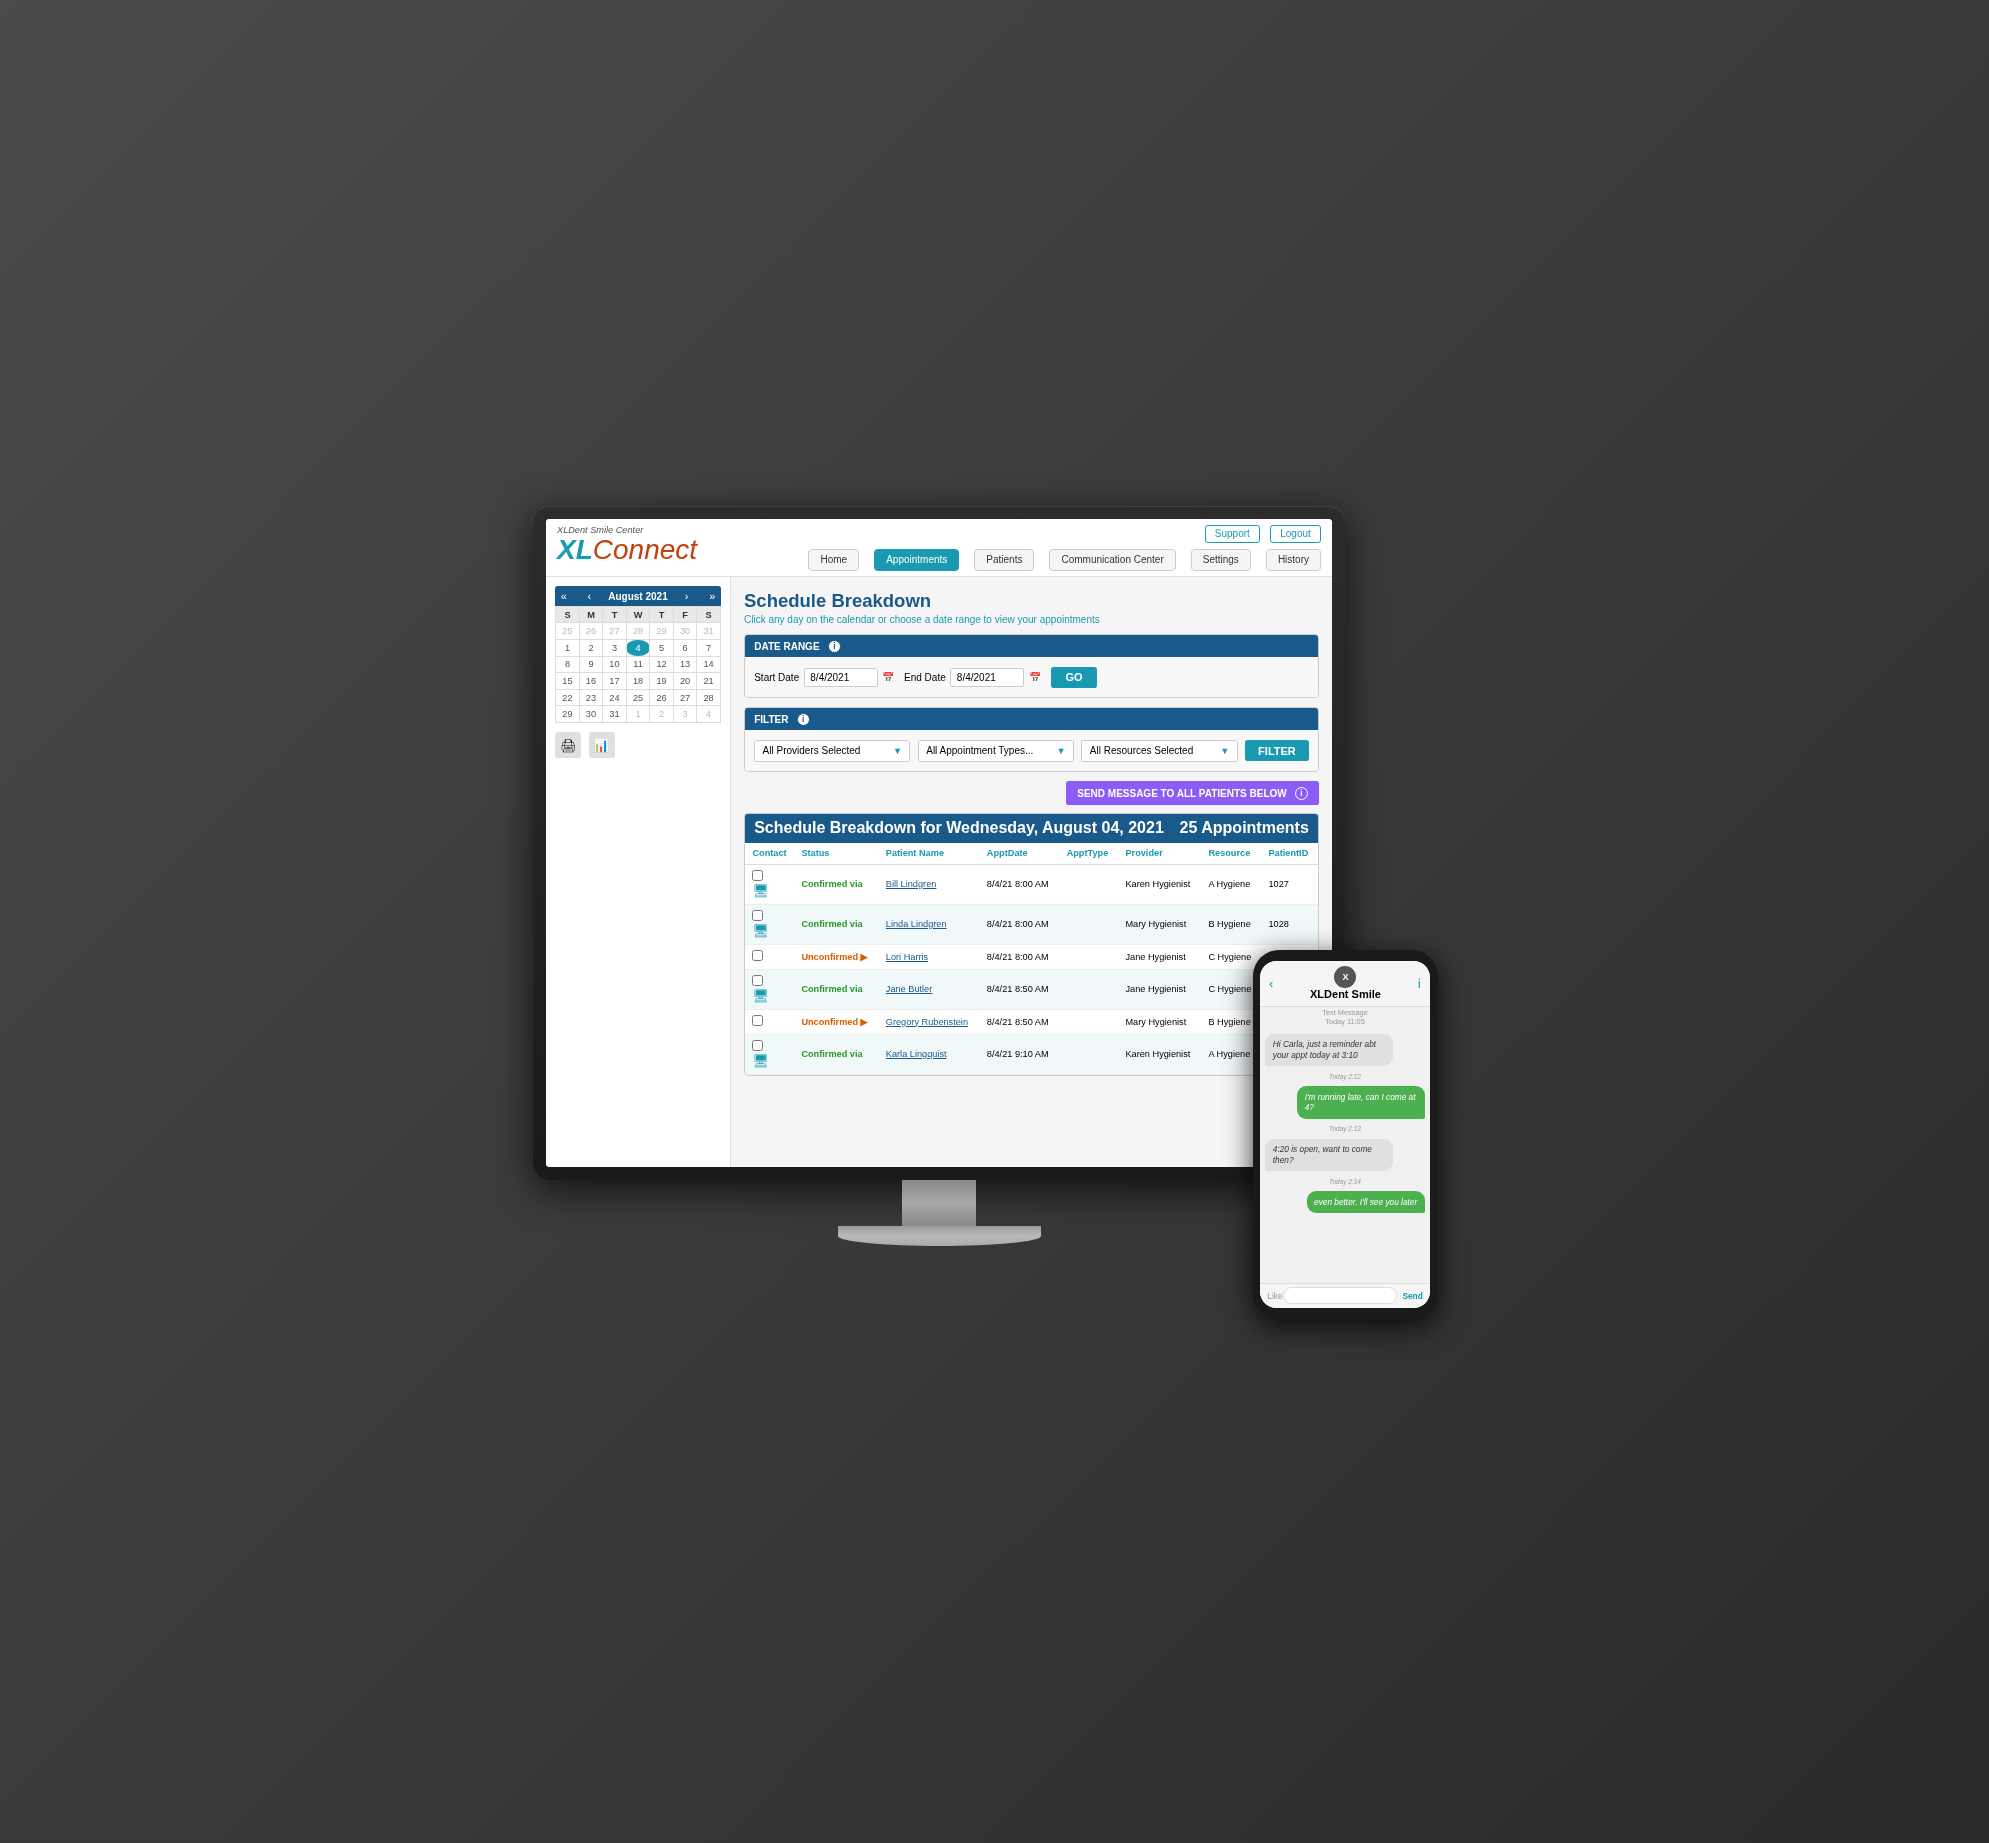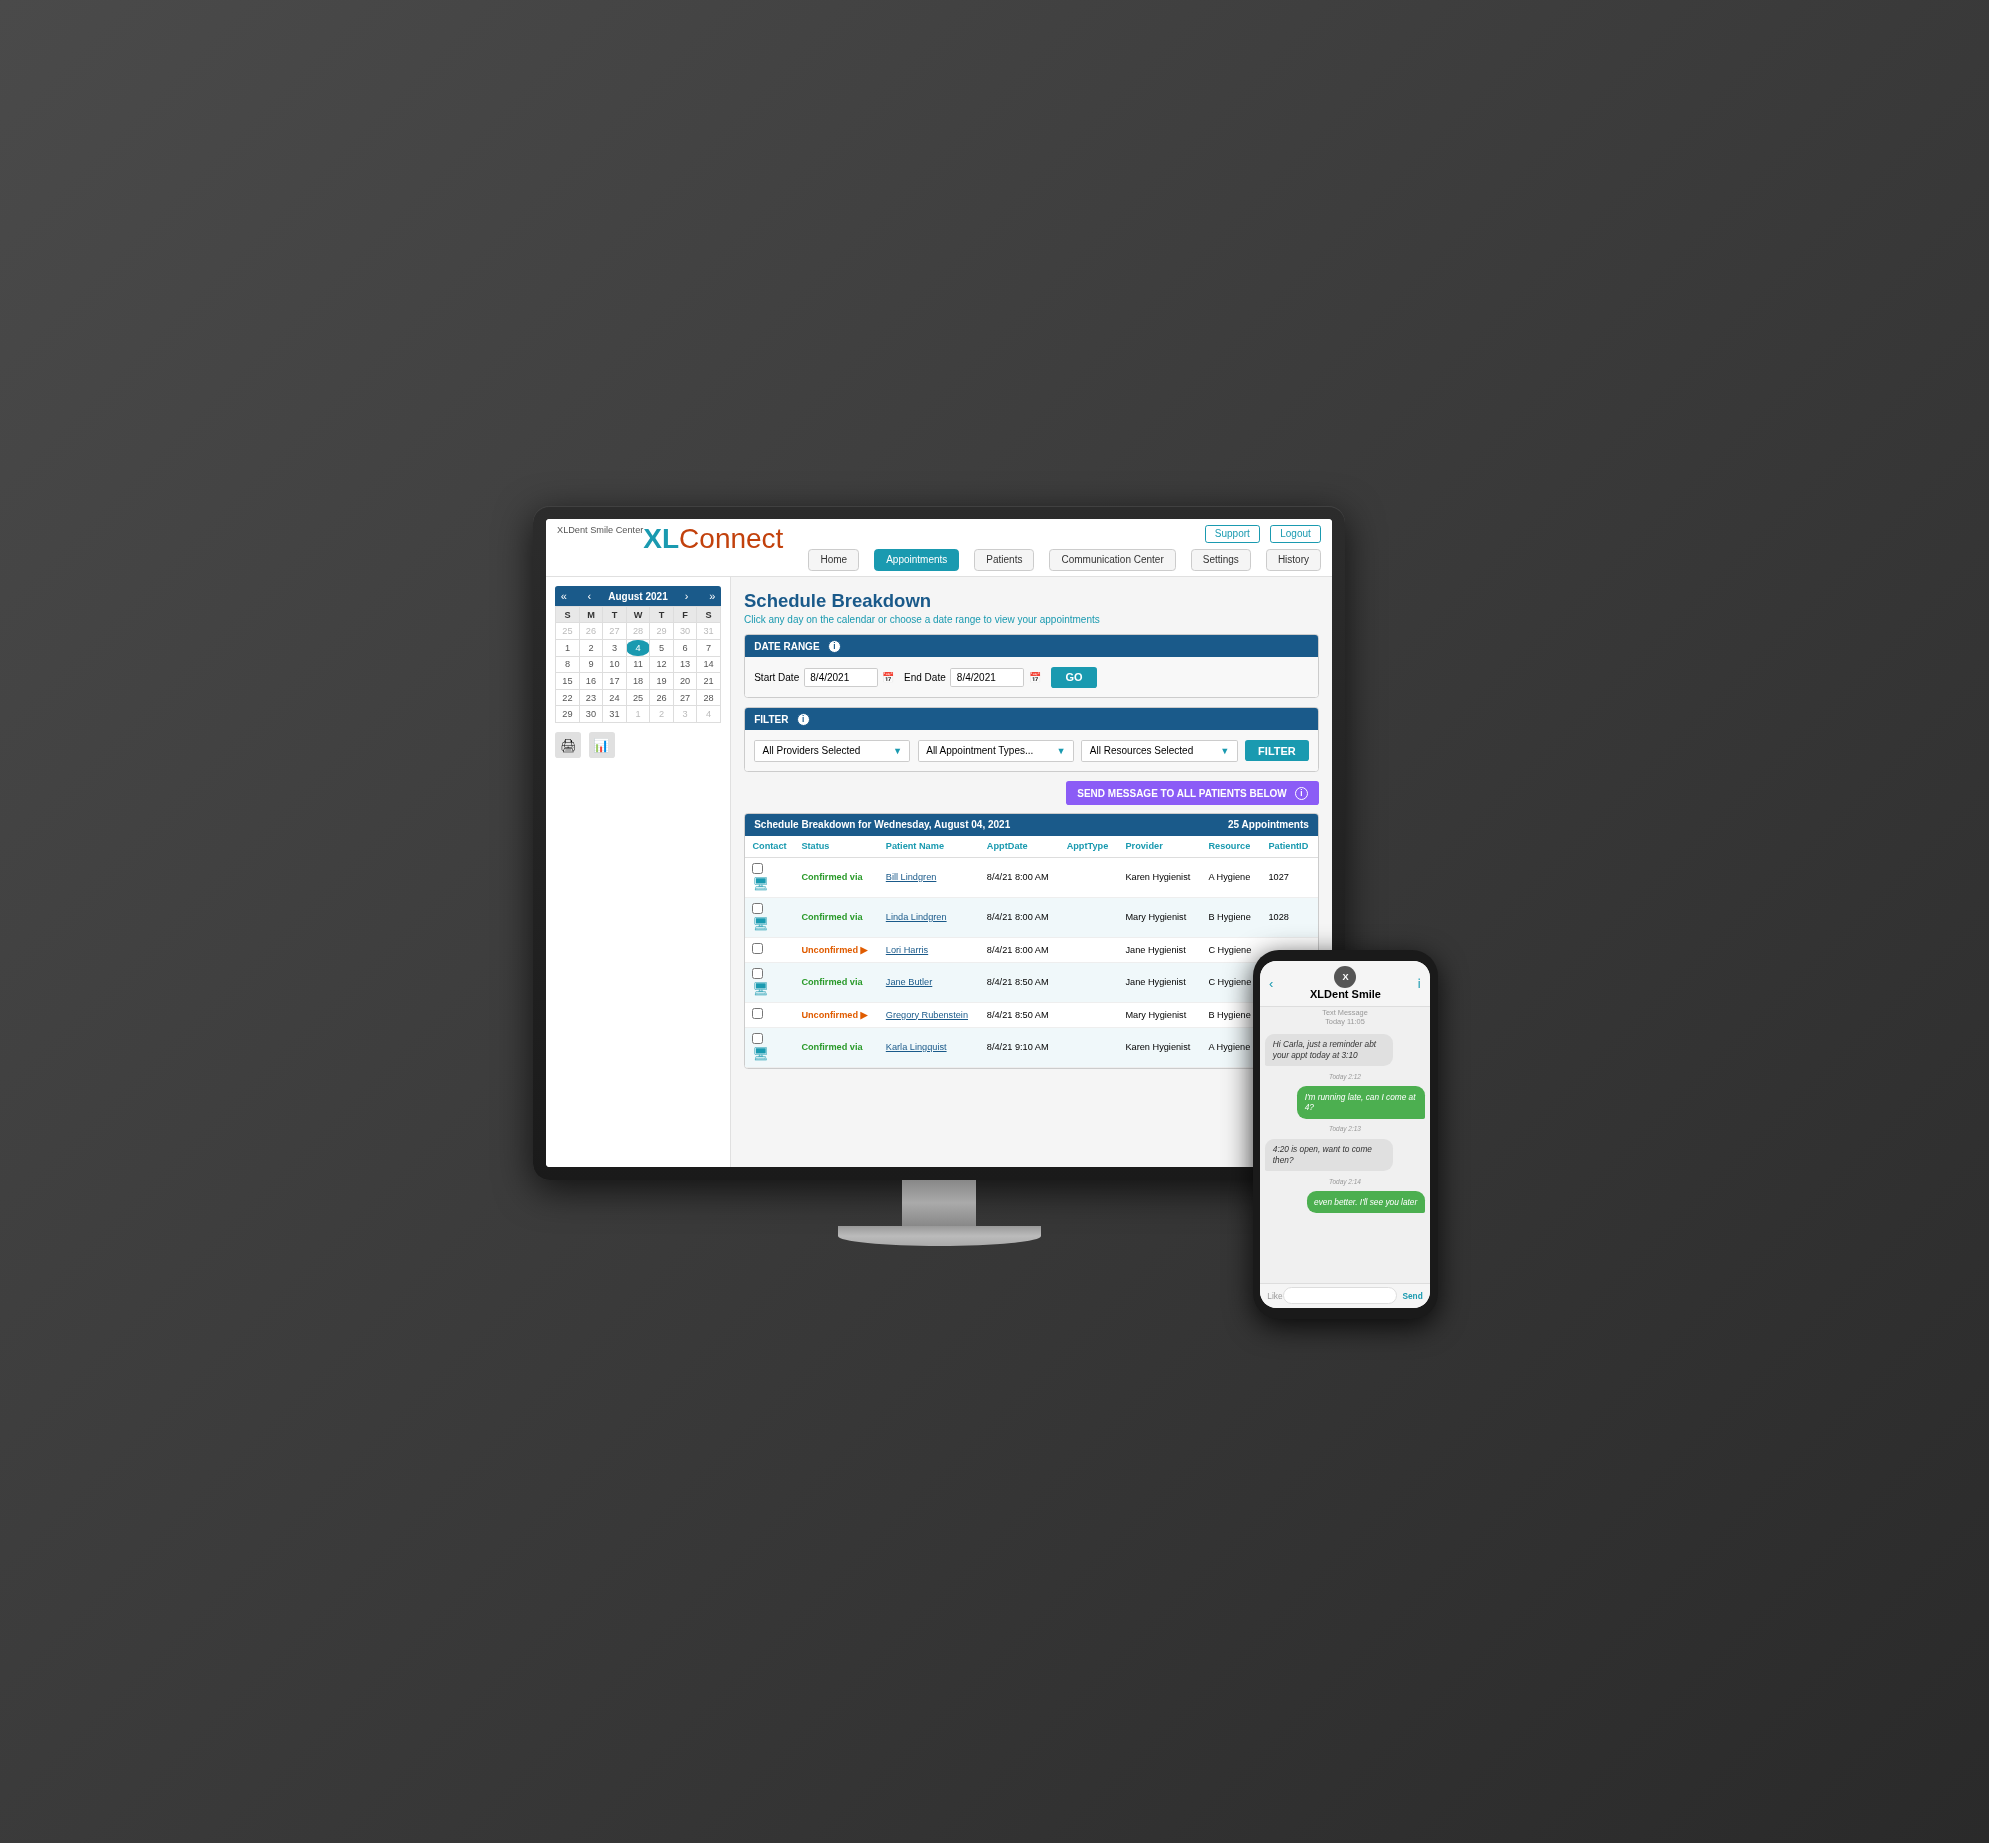--- a/index.html
+++ b/index.html
@@ -75,21 +75,22 @@
       background: #fff;
       padding: 5.5px 11px;
       display: flex;
       justify-content: space-between;
       align-items: flex-start;
       border-bottom: 0.9px solid #e0e0e0;
     }
 
     .brand-area {
       display: flex;
-      flex-direction: row;
+      flex-direction: column;
+      font-style: italic;
     }
 
     .company-name {
       font-size: 9.2px;
       color: #555;
       margin-bottom: 1.8px;
     }
 
     .logo {
       font-size: 28px;
@@ -383,21 +384,21 @@
       border-radius: 3.7px;
       overflow: hidden;
     }
 
     .schedule-table-header {
       background: #1a5a8a;
       color: #fff;
       padding: 5.5px 9.2px;
       display: flex;
       justify-content: space-between;
-      font-size: 10px;
+      font-size: 16px;
       font-weight: bold;
     }
 
     .schedule-table {
       width: 100%;
       border-collapse: collapse;
       font-size: 9.2px;
     }
 
     .schedule-table thead th {

